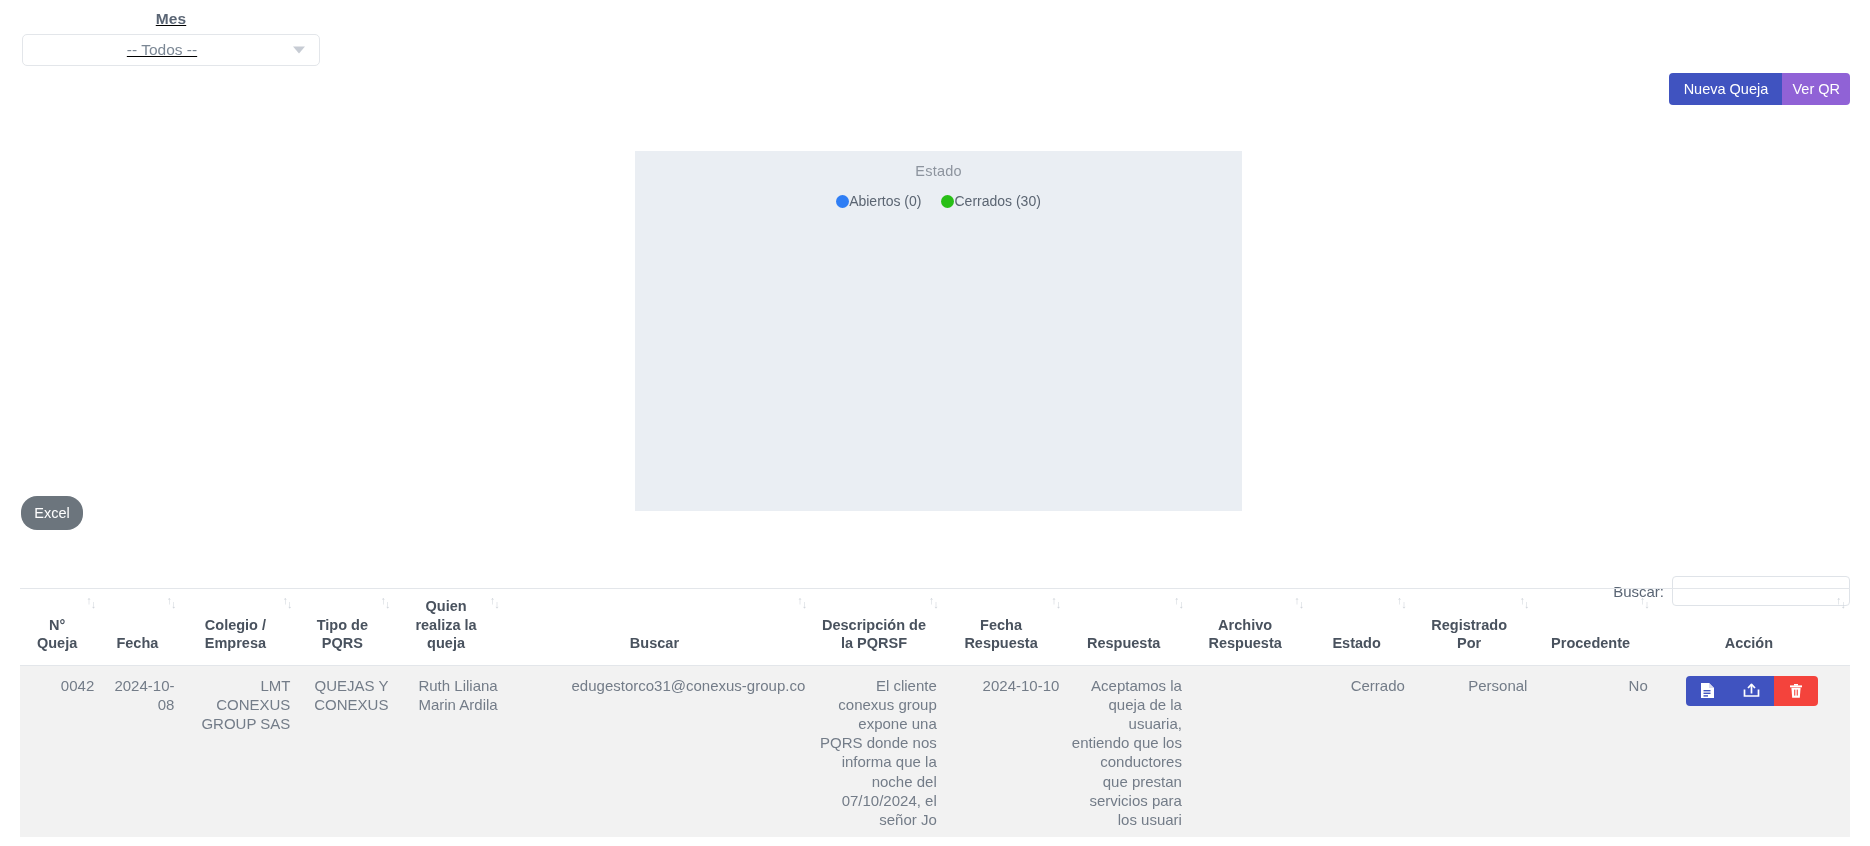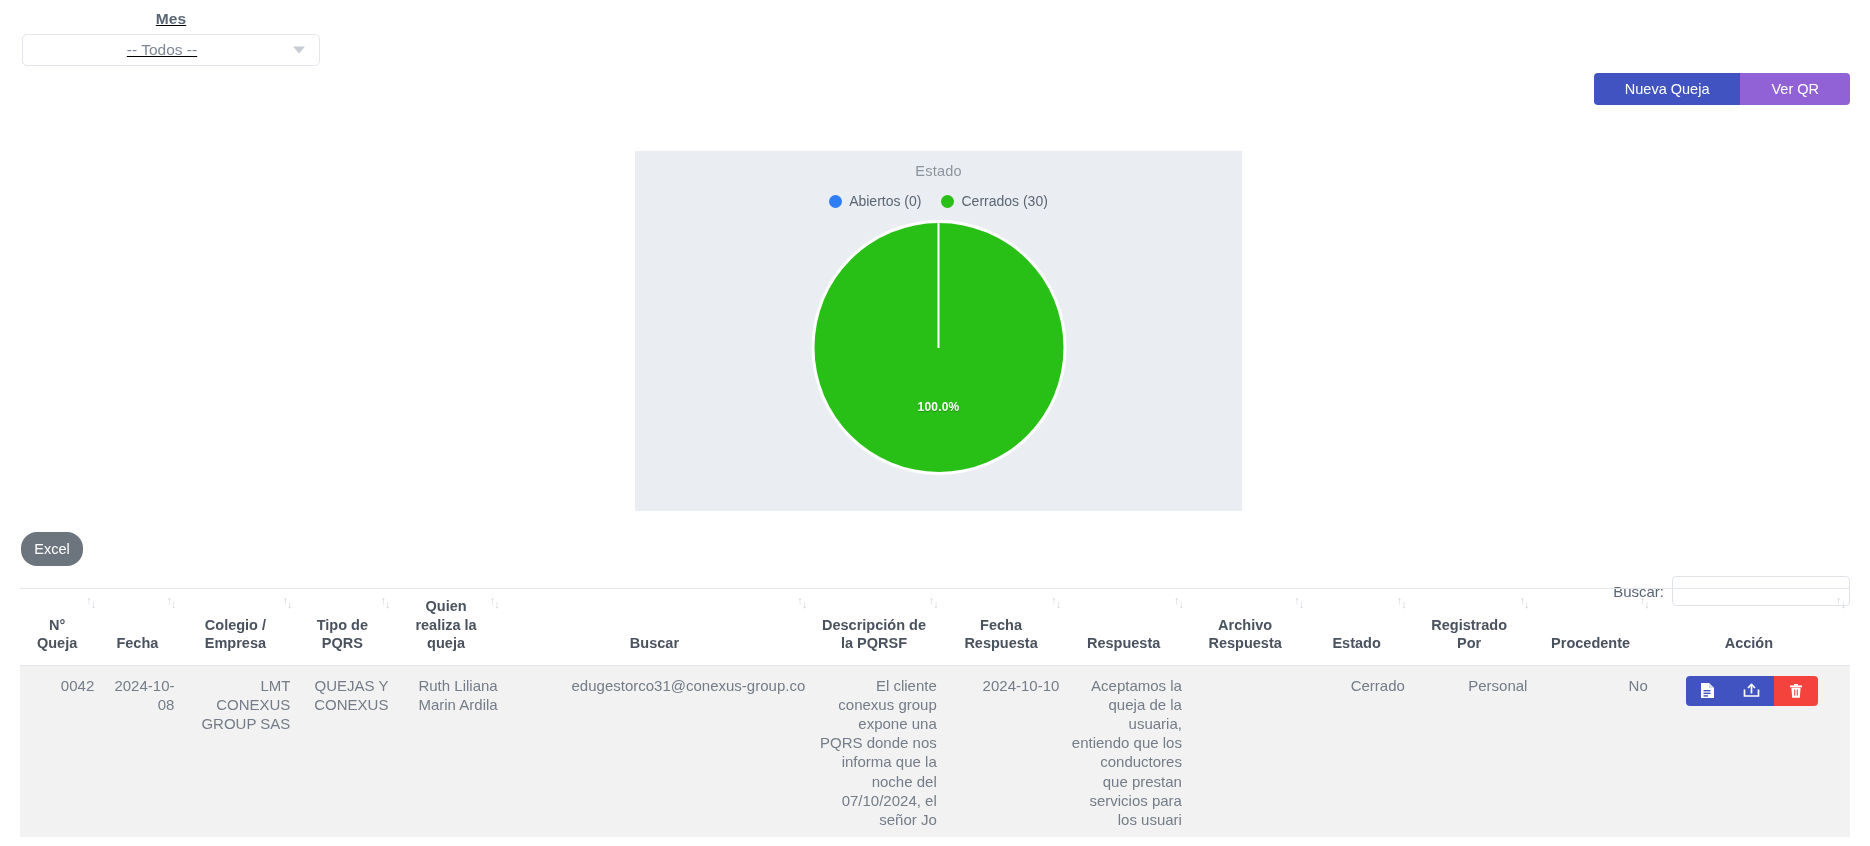--- a/index.html
+++ b/index.html
@@ -30,55 +30,55 @@
     position:absolute; right:14px; top:50%; transform:translateY(-50%);
     width:0; height:0; border-left:6px solid transparent; border-right:6px solid transparent;
     border-top:7px solid #c7ccd4;
   }
   .select-anio .caret { right:16px; }
 
   
   .topbuttons { position:absolute; right:20px; top:73px; display:flex; }
   .btn-nueva, .btn-ver {
     height:32px; display:flex; align-items:center; justify-content:center;
-    color:#fff; font-size:14.5px; border:none; cursor:pointer; padding:0 31px;
+    color:#fff; font-size:14.5px; border:none; cursor:pointer; padding:0 10px;
   }
   .btn-nueva { background:#4053c0; border-radius:4px 0 0 4px; min-width:113px; }
   .btn-ver { background:#9062d6; border-radius:0 4px 4px 0; min-width:62px; }
 
   
   .chart-card {
     position:absolute; left:635px; top:151px; width:607px; height:360px;
     background:#eaeef3;
   }
   .chart-title {
     text-align:center; font-size:14.5px; color:#8d949e; padding-top:12px; letter-spacing:.2px;
   }
   .legend { display:flex; justify-content:center; gap:20px; margin-top:14px; }
-  .legend-item { display:flex; align-items:center; gap:7px; font-size:14px; color:#5b6572; }
+  .legend-item { display:flex; align-items:center; font-size:14px; color:#5b6572; }
   .legend-dot { width:13px; height:13px; border-radius:50%; display:block; }
   .pie-wrap { position:relative; width:100%; height:260px; }
   .pie {
     position:absolute; left:50%; top:14px; transform:translateX(-50%);
     width:249px; height:249px; border-radius:50%;
     box-shadow: 0 0 0 3px #ffffff;
   }
   .pie-split {
     position:absolute; left:50%; top:0; width:2px; height:50%;
     background:#ffffff; transform:translateX(-50%);
   }
   .pie-pct {
     position:absolute; left:50%; top:74%; transform:translate(-50%,-50%);
     color:#fff; font-size:12px; font-weight:700; letter-spacing:.2px;
     text-shadow: 0 1px 1px rgba(0,0,0,.25);
   }
 
   
   .btn-excel {
-    position:absolute; left:21px; top:532px; width:62px; height:34px;
+    position:absolute; left:21px; top:496px; width:62px; height:34px;
     background:#6c757d; color:#fff; border:none; border-radius:16px;
     font-size:14.5px; cursor:pointer;
     display:flex; align-items:center; justify-content:center;
   }
 
   
   .search-row {
     position:absolute; right:20px; top:576px; display:flex; align-items:center; gap:8px;
   }
   .search-label { font-size:15px; color:#5a6574; }
@@ -164,26 +164,20 @@
   <div class="chart-card">
     <div class="chart-title">Estado</div>
     <div class="legend">
       <div class="legend-item">
         <span class="legend-dot" id="dot0" style="background: rgb(47, 126, 245);"></span>
         <span>Abiertos (0)</span>
       </div>
       <div class="legend-item">
         <span class="legend-dot" id="dot1" style="background: rgb(40, 191, 22);"></span>
         <span>Cerrados (30)</span>
-      </div>
-    </div>
-    <div class="pie-wrap">
-      <div class="pie" id="pieEl" style="background: rgb(40, 191, 22);">
-        <span class="pie-split"></span>
-        <span class="pie-pct">100.0%</span>
       </div>
     </div>
   </div>
 
   <button class="btn-excel">Excel</button>
 
   <div class="search-row">
     <span class="search-label">Buscar:</span>
     <input class="search-input" type="text" value="" placeholder="" style="">
   </div>

